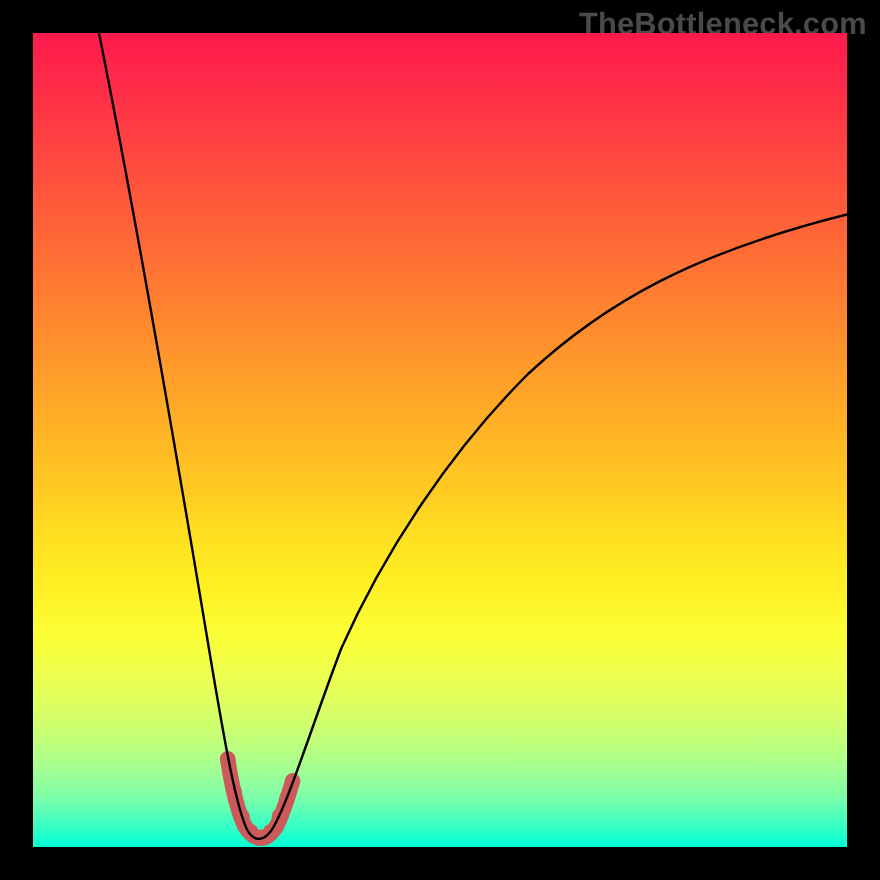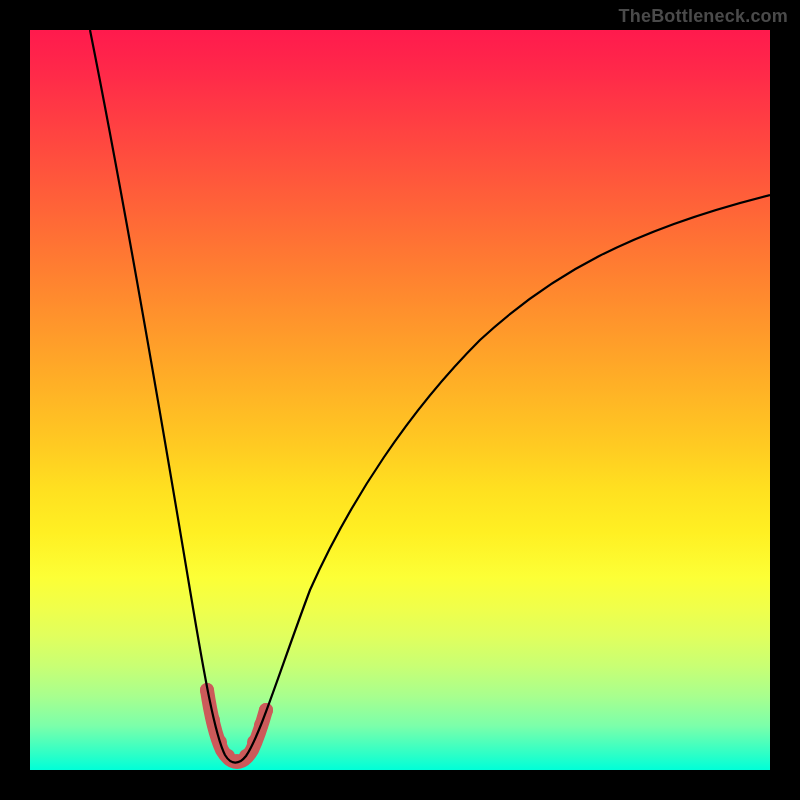--- a/index.html
+++ b/index.html
@@ -49,21 +49,21 @@
       #7cffaa 94%,
       #2affc8 98%,
       #00ffd8 100%
     );
   }
   .watermark {
     position: absolute;
     top: 6px;
     right: 12px;
     color: #4a4a4a;
-    font-size: 18px;
+    font-size: 28px;
     font-weight: 600;
     letter-spacing: 0.2px;
     user-select: none;
   }
   svg.curve {
     position: absolute;
     inset: 0;
   }
   .main-curve {
     fill: none;

